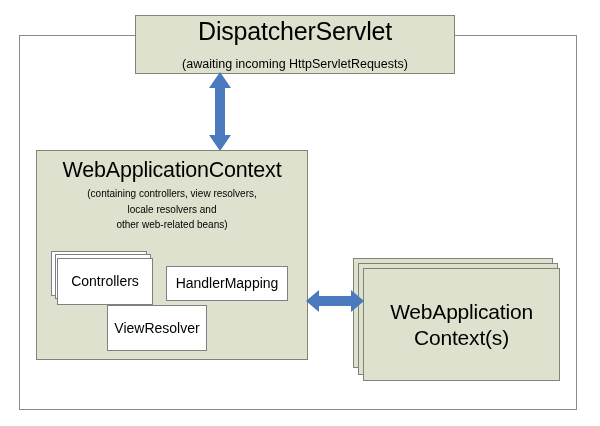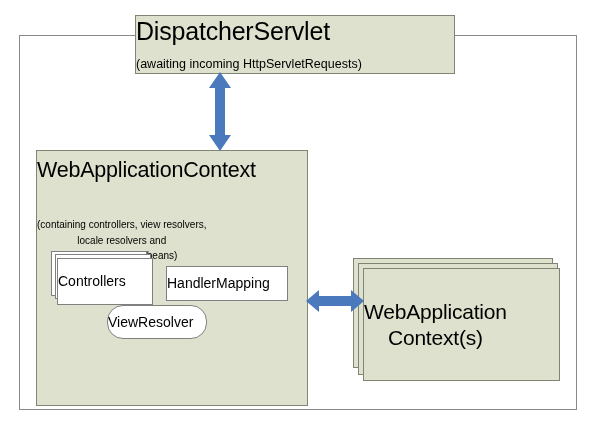--- a/index.html
+++ b/index.html
@@ -16,21 +16,21 @@
     overflow: hidden;
   }
 
   
   .box {
     position: absolute;
     box-sizing: border-box;
     border: 1px solid #808080;
     display: flex;
     flex-direction: column;
-    align-items: flex-start;
+    align-items: center;
     justify-content: center;
     text-align: center;
     color: #000000;
   }
   .green {
     background: #dee1cd;
     border: 1px solid #7f8573;
   }
   .white {
     background: #ffffff;
@@ -67,24 +67,23 @@
     font-size: 12.5px;
     line-height: 15px;
     margin-top: 12px;
   }
 
   
   #web-application-context {
     left: 36px;
     top: 150px;
     width: 272px;
-    height: 256px;
+    height: 210px;
     justify-content: flex-start;
     padding-top: 7px;
-    gap: 31px;
   }
   #web-application-context .title {
     font-size: 21.5px;
     line-height: 25px;
     letter-spacing: -0.2px;
   }
   #web-application-context .subtitle {
     font-size: 10px;
     line-height: 15.5px;
     margin-top: 3px;
@@ -93,21 +92,21 @@
 
   
   .bean-label {
     font-size: 14px;
     line-height: 17px;
   }
   #controllers-stack-back2 { left: 51px;  top: 251px; width: 96px; height: 45px; }
   #controllers-stack-back1 { left: 55px;  top: 254px; width: 96px; height: 45px; }
   #controllers-front       { left: 57px;  top: 258px; width: 96px; height: 47px; z-index: 4; }
   #handler-mapping         { left: 166px; top: 266px; width: 122px; height: 35px; z-index: 3; }
-  #view-resolver           { left: 107px; top: 305px; width: 100px; height: 34px; z-index: 5; border-radius: 16px; }
+  #view-resolver           { left: 107px; top: 305px; width: 100px; height: 46px; z-index: 5; }
 
   
   #wac-stack-back2 { left: 353px; top: 258px; width: 200px; height: 110px; }
   #wac-stack-back1 { left: 358px; top: 263px; width: 200px; height: 112px; }
   #wac-front {
     left: 363px;
     top: 268px;
     width: 197px;
     height: 113px;
     z-index: 4;

